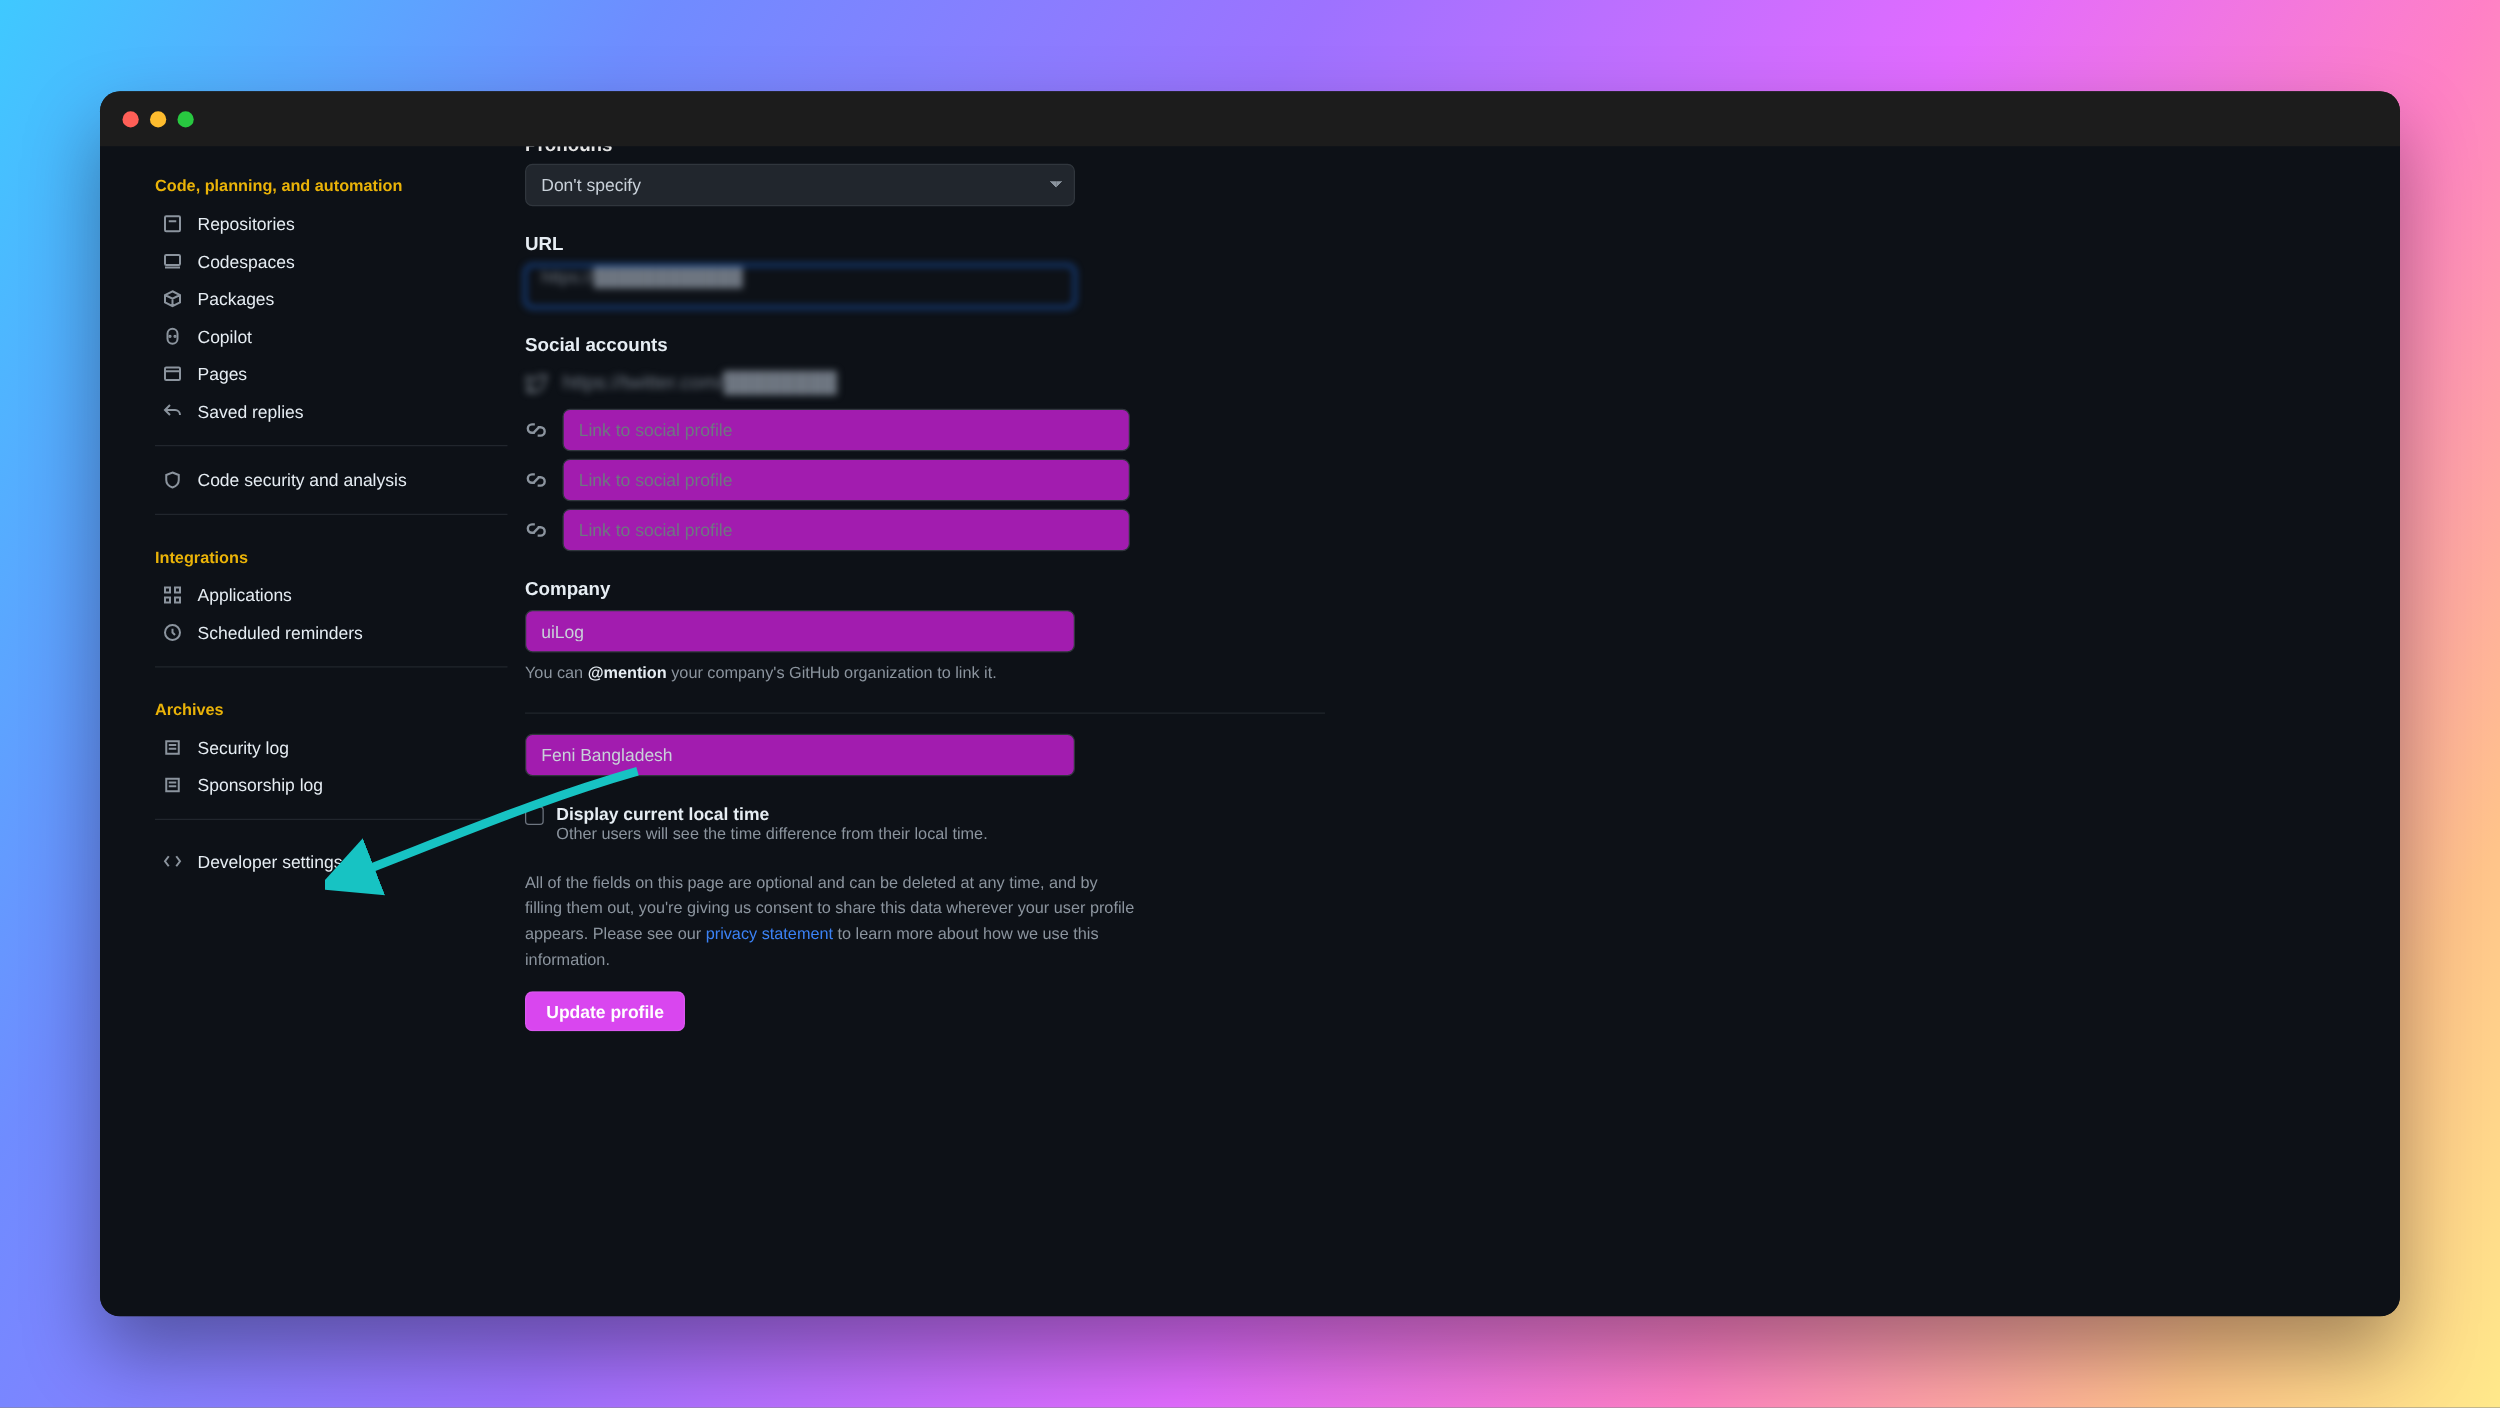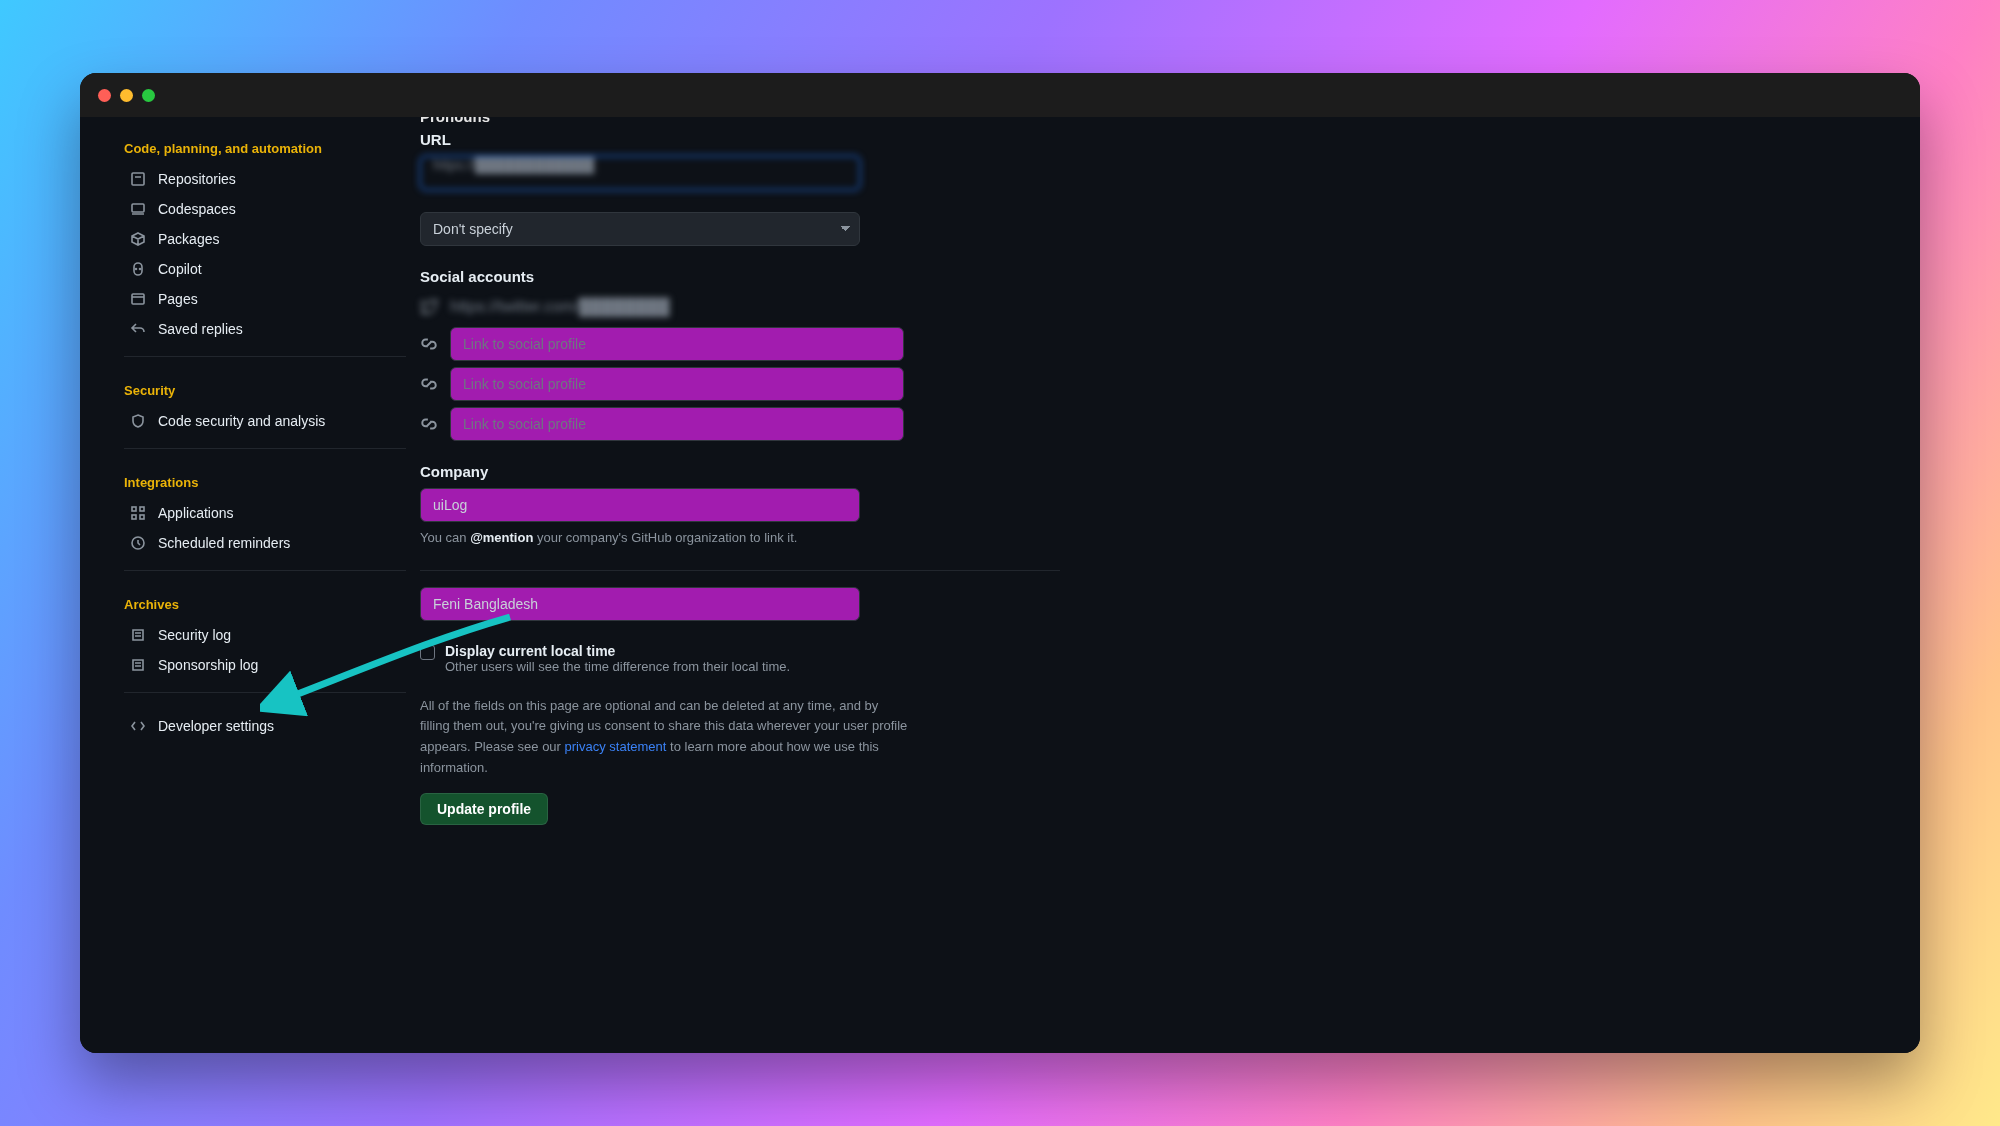--- a/index.html
+++ b/index.html
@@ -84,21 +84,21 @@
   .checkbox-row{ display:flex; gap:10px; align-items:flex-start;}
   .checkbox-row input[type=checkbox]{
     appearance:none; width:15px; height:15px; border:1px solid #6e7681;
     border-radius:3px; background:#0d1117; margin-top:2px; cursor:pointer;
   }
   .checkbox-row .cblbl{ font-weight:600; color:#e6edf3; font-size:14px;}
   .checkbox-row .cbnote{ font-size:13px; color:#8b949e;}
   .fine-print{ font-size:13px; color:#8b949e; line-height:1.6; max-width:490px;}
   .fine-print a{ color:#3b82f6; text-decoration:none; cursor:pointer;text-align:right;}
   .btn-primary{
-    background:#14532d; color:#fff; border:1px solid rgba(240,246,252,.1);
+    background:#d946ef; color:#fff; border:1px solid rgba(240,246,252,.1);
     padding:7px 16px; border-radius:6px; font-weight:600; font-size:14px;
     cursor:pointer; margin-top:14px;
   }
 
   
   .annot-arrow{ position:absolute; pointer-events:none; }
 
   .cutoff-top{
     font-weight:600; color:#e5e5e5; font-size:15px; margin-bottom:8px;
     height:6px; overflow:hidden; position:relative;
@@ -160,21 +160,20 @@
             <span>Pages</span>
           </div>
           <div class="nav-item">
             <svg class="icon" viewBox="0 0 16 16">
                 <path d="M6 3L2 7l4 4M2 7h8a4 4 0 014 4"></path>
               </svg>
             <span>Saved replies</span>
           </div>
 
           <div class="sec-divider"></div>
-          <div class="sec-head">Security</div>
           <div class="nav-item">
             <svg class="icon" viewBox="0 0 16 16">
                 <path d="M8 2l5 2v4c0 3-2 5-5 6-3-1-5-3-5-6V4l5-2z"></path>
               </svg>
             <span>Code security and analysis</span>
           </div>
 
           <div class="sec-divider"></div>
           <div class="sec-head">Integrations</div>
           <div class="nav-item">
@@ -219,28 +218,28 @@
             <span>Developer settings</span>
           </div>
         </nav>
 
         <div class="main">
 
           <div class="cutoff-top">
               <span>Pronouns</span>
             </div>
           <div class="field">
-            <label class="big-label">URL</label>
-            <div class="url-input"><span class="ghost">https://████████████</span></div>
-          </div>
-
-          <div class="field">
             <select>
               <option>Don't specify</option>
             </select>
+          </div>
+
+          <div class="field">
+            <label class="big-label">URL</label>
+            <div class="url-input"><span class="ghost">https://████████████</span></div>
           </div>
 
           <div class="field">
             <label class="big-label">Social accounts</label>
             <div class="social-row blurred">
               <svg class="icn" viewBox="0 0 24 24" fill="#8b949e" stroke="none">
                   <path d="M23 3a10.9 10.9 0 01-3.14 1.53A4.48 4.48 0 0016 3a4.5 4.5 0 00-4.5 4.5v1A10.66 10.66 0 013 4s-4 9 5 13a11.64 11.64 0 01-7 2c9 5 20 0 20-11.5a4.5 4.5 0 00-.08-.83A7.72 7.72 0 0023 3z"></path>
                 </svg>
               <span style="color:#6e7681">https://twitter.com/████████</span>
             </div>

